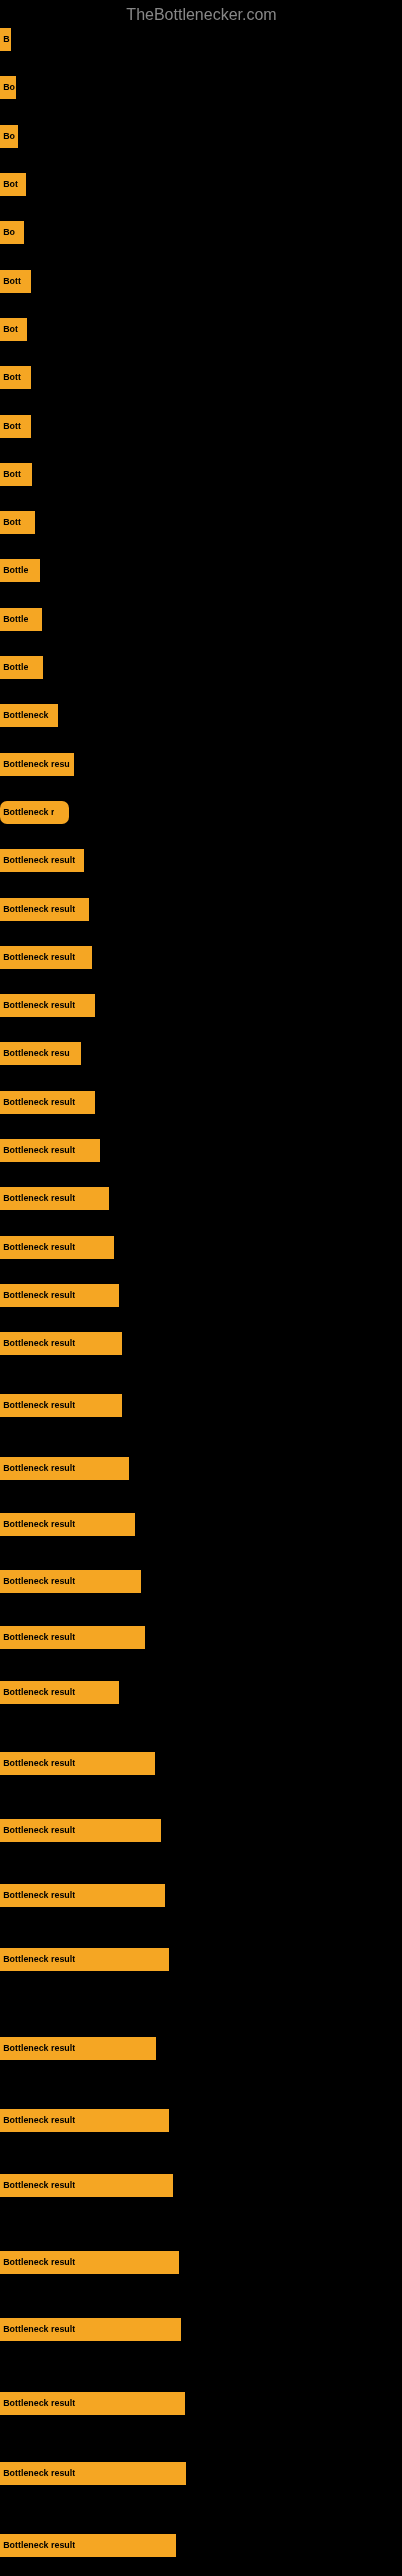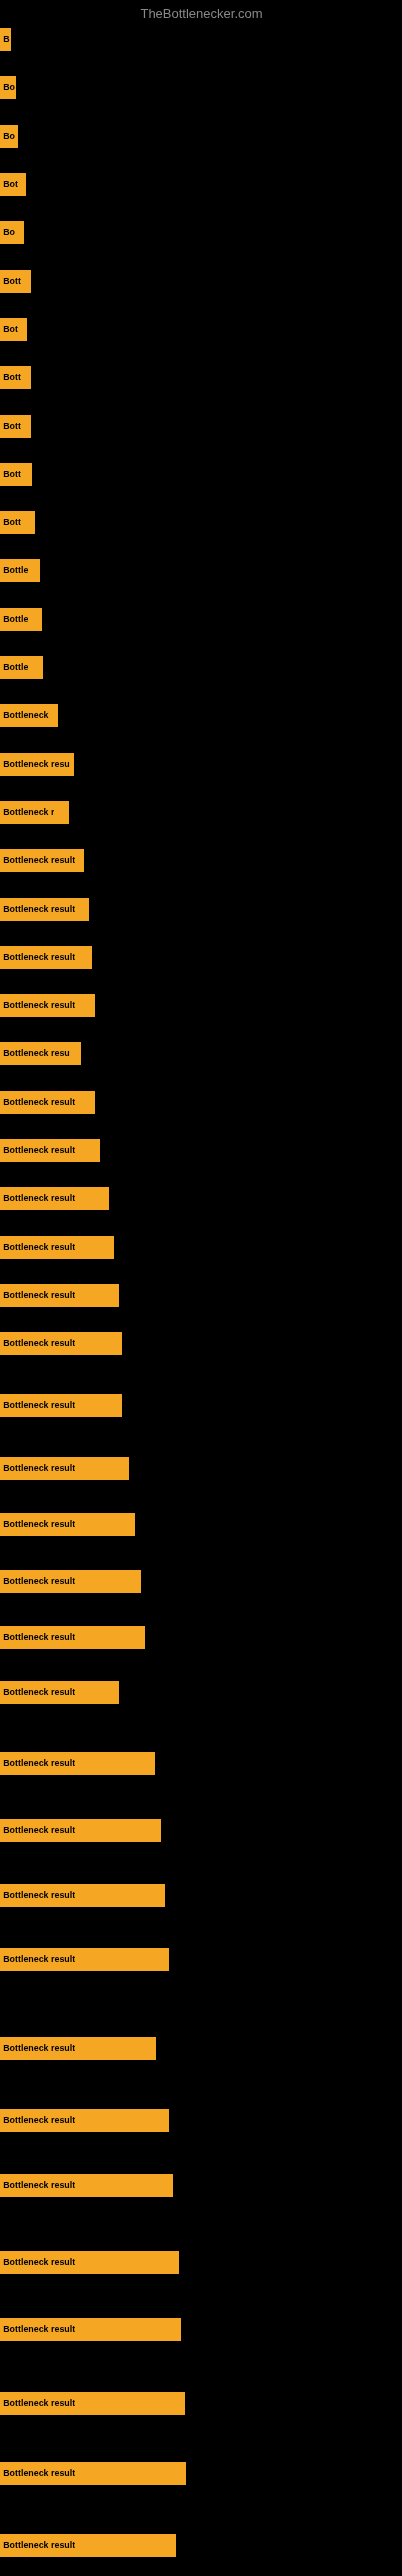--- a/index.html
+++ b/index.html
@@ -16,21 +16,21 @@
       position: relative;
       overflow-x: hidden;
     }
 
     .site-title {
       position: absolute;
       top: 6.4px;
       left: 50%;
       transform: translateX(-50%);
       color: #888888;
-      font-size: 13px;
+      font-size: 16px;
       white-space: nowrap;
     }
 
     .bar-container {
       position: absolute;
       left: 0;
     }
 
     .bar {
       background-color: #F5A623;
@@ -127,21 +127,21 @@
     <div class="bar" style="width: 58px;">
       <span class="bar-label">Bottleneck</span>
     </div>
   </div>
 <div class="bar-container" style="top: 753px; left: 0px;">
     <div class="bar" style="width: 74px;">
       <span class="bar-label">Bottleneck resu</span>
     </div>
   </div>
 <div class="bar-container" style="top: 801px; left: 0px;">
-    <div class="bar" style="width: 69px;">
+    <div class="bar" style="width: 69px; border-radius: 7px;">
       <span class="bar-label">Bottleneck r</span>
     </div>
   </div>
 <div class="bar-container" style="top: 849px; left: 0px;">
     <div class="bar" style="width: 84px;">
       <span class="bar-label">Bottleneck result</span>
     </div>
   </div>
 <div class="bar-container" style="top: 898px; left: 0px;">
     <div class="bar" style="width: 89px;">

